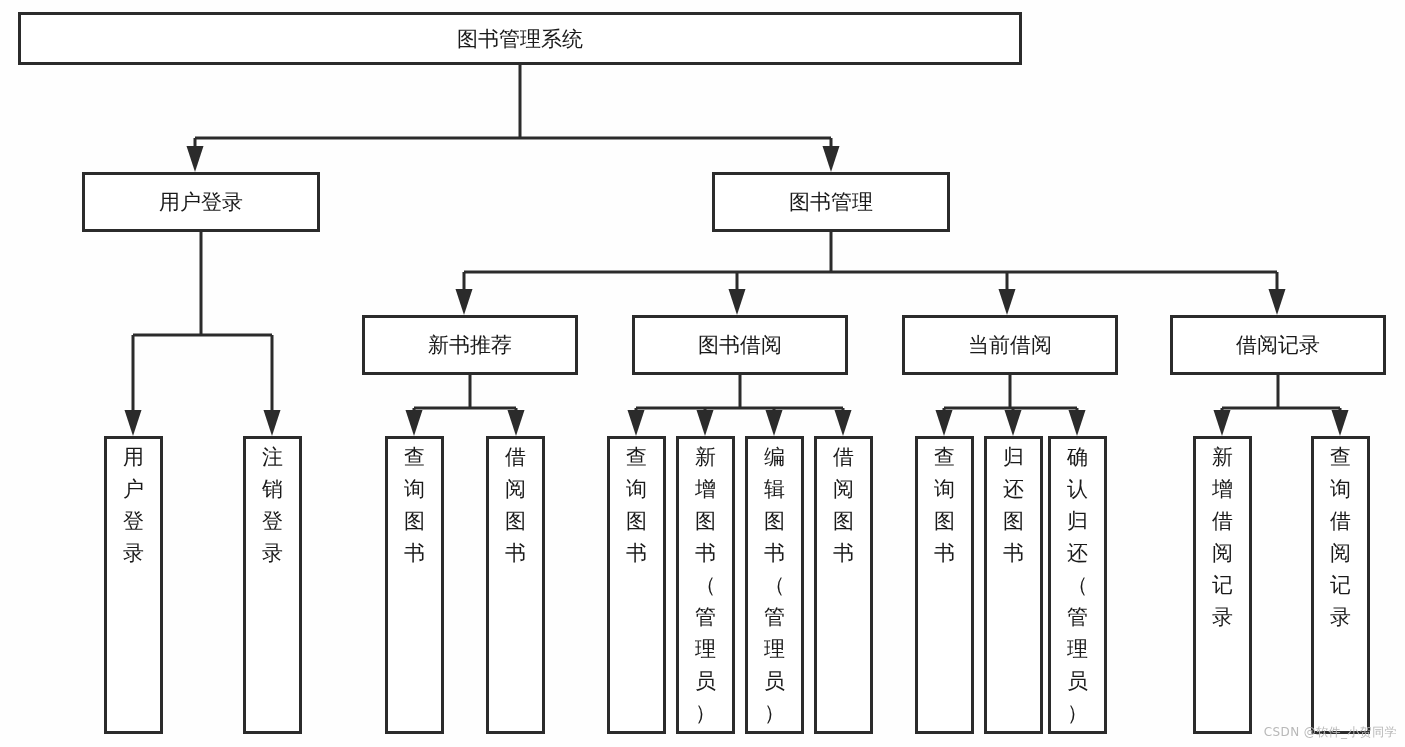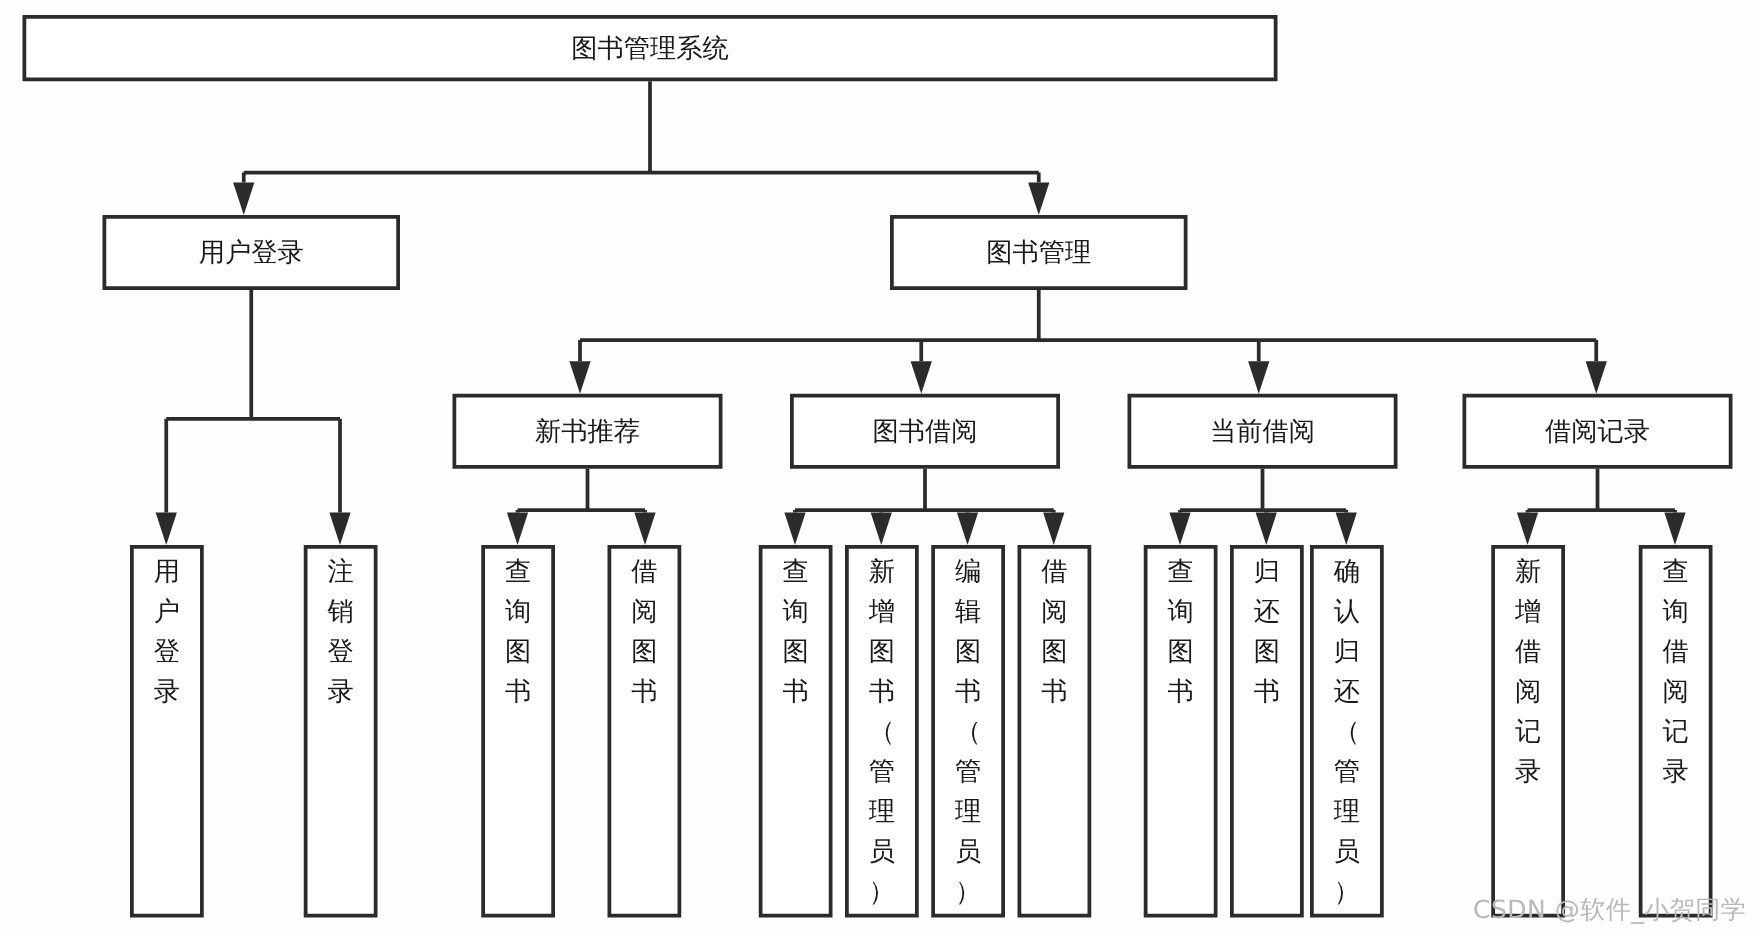--- a/index.html
+++ b/index.html
@@ -52,21 +52,21 @@
   }
   .arrow-head {
     fill: #2b2b2b;
     stroke: none;
   }
   .watermark-text {
     position: absolute;
     right: 8px;
     bottom: 6px;
     font-family: "DejaVu Sans", "Liberation Sans", sans-serif;
-    font-size: 20px;
+    font-size: 12px;
     color: #b8b8b8;
     letter-spacing: 0.4px;
     white-space: nowrap;
     user-select: none;
   }
 </style>
 </head>
 <body>
 
 <div id="diagram-root">

